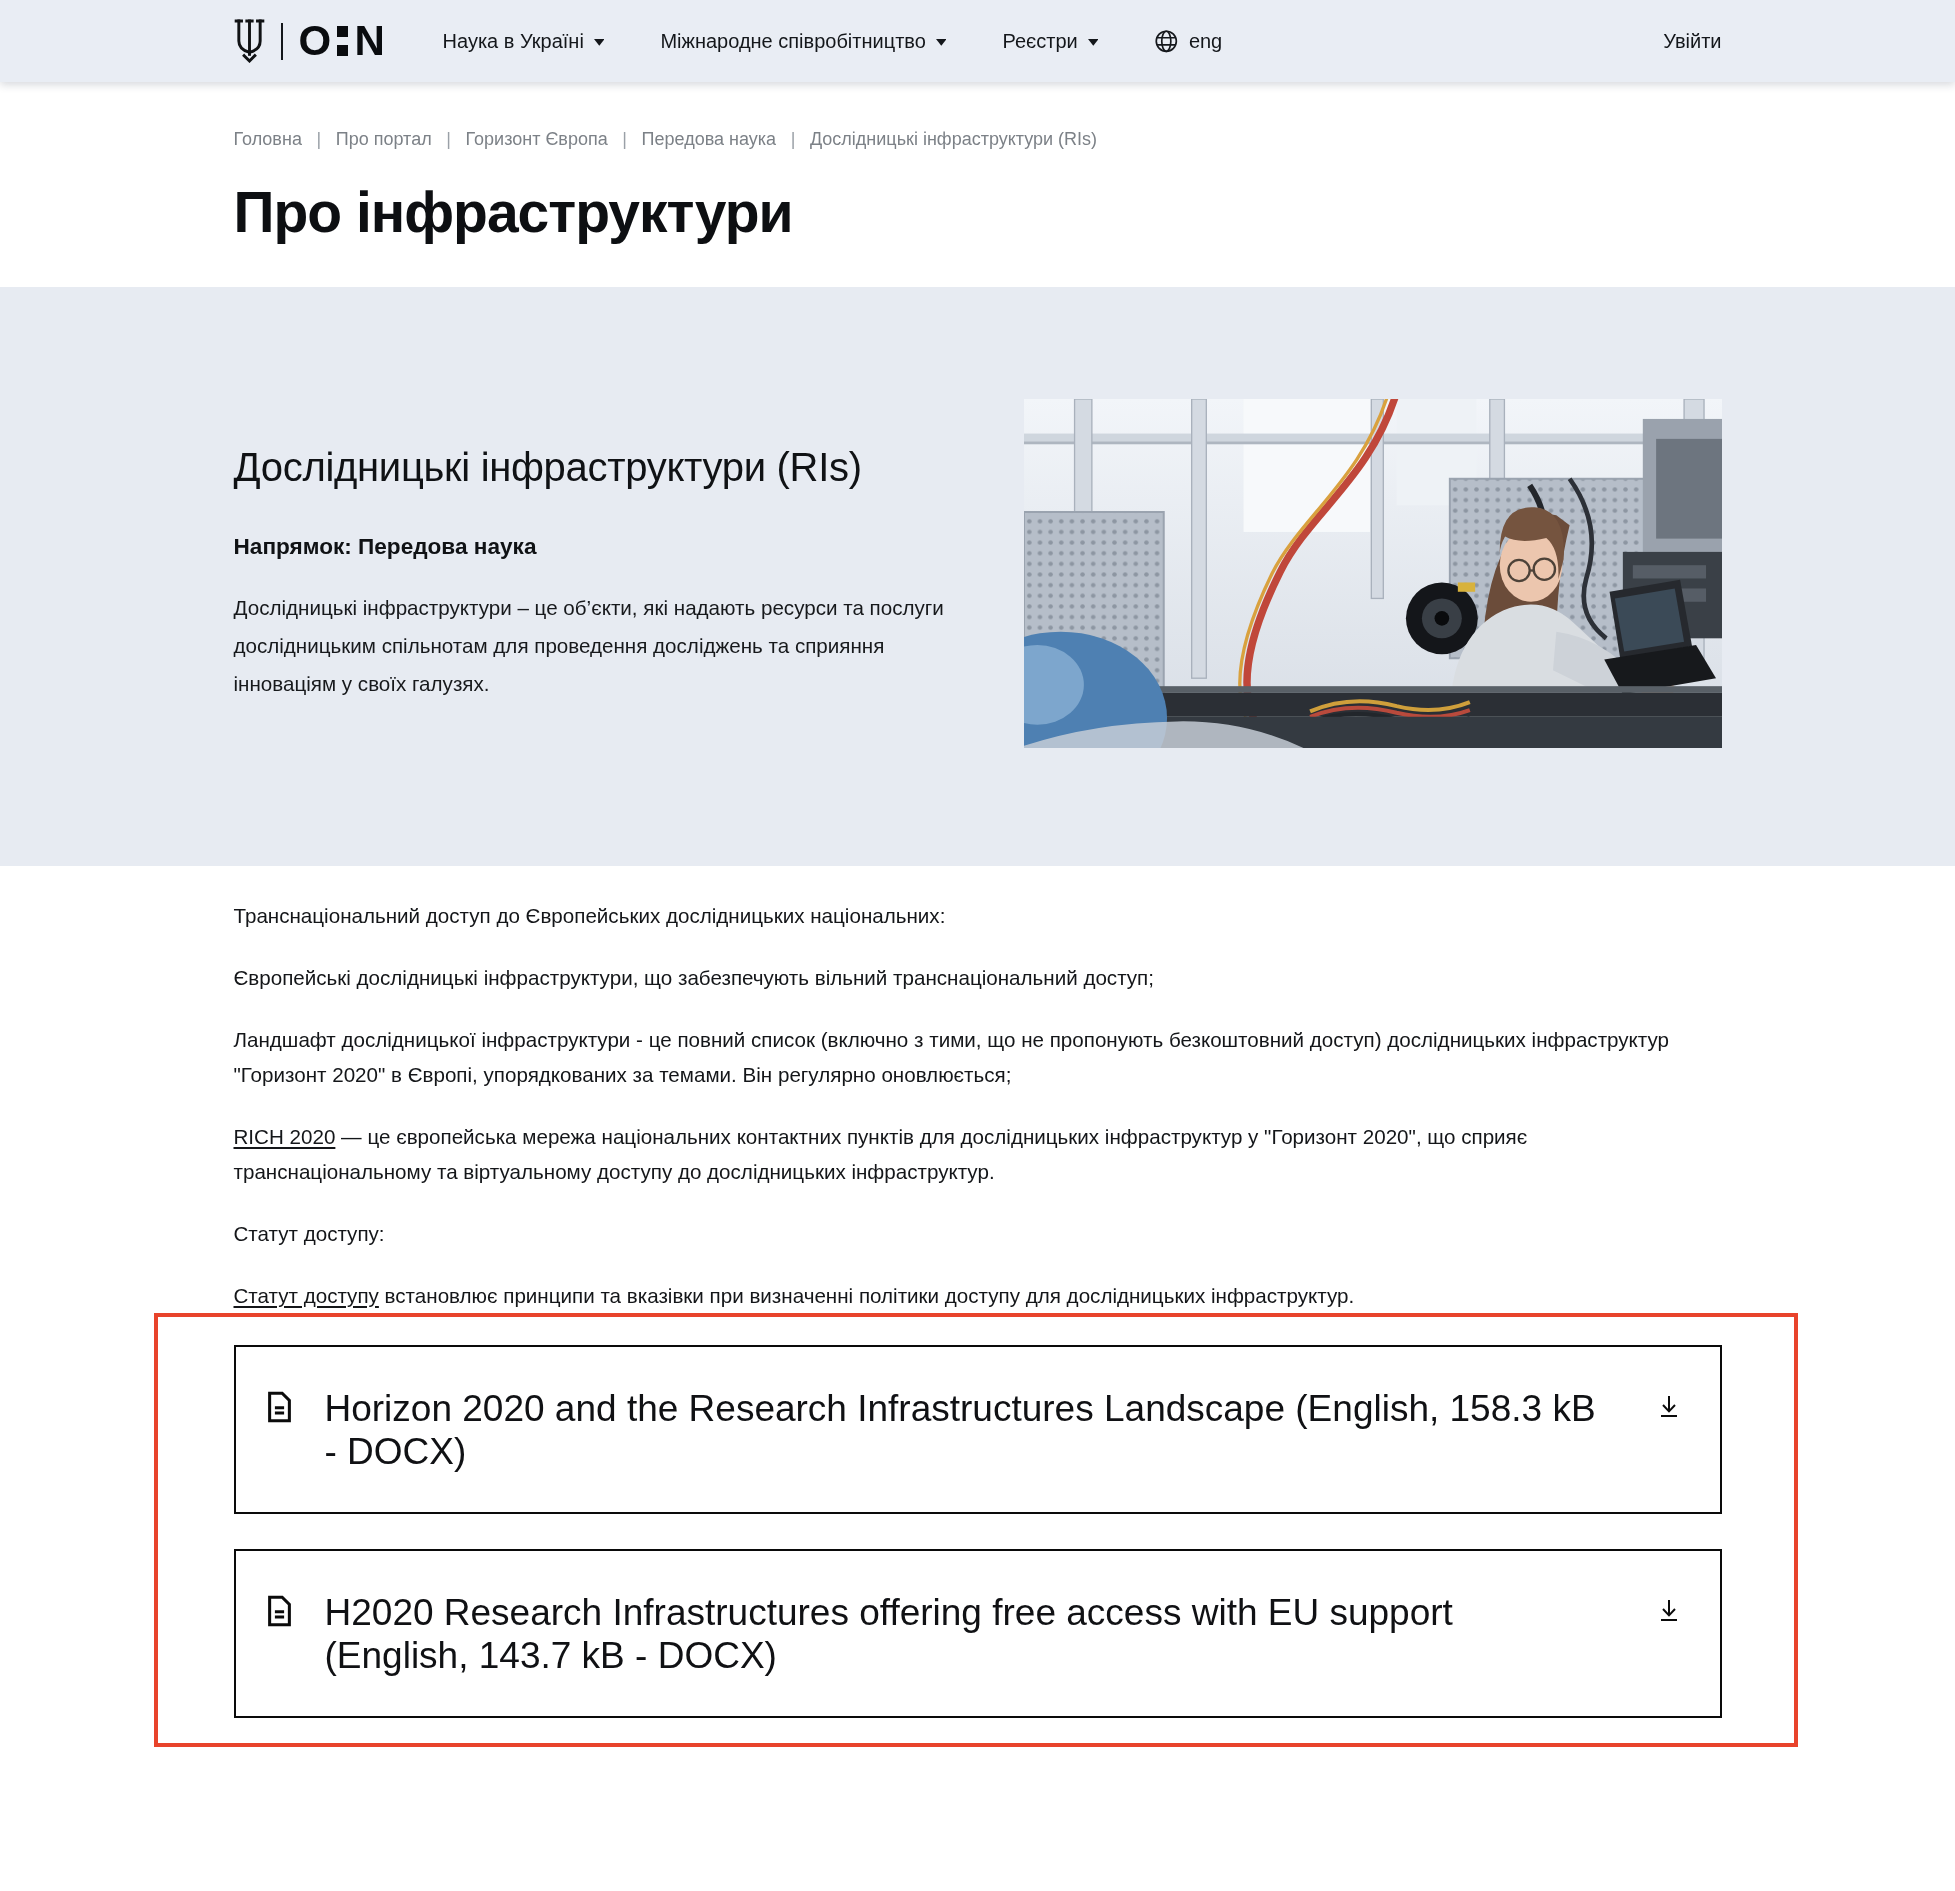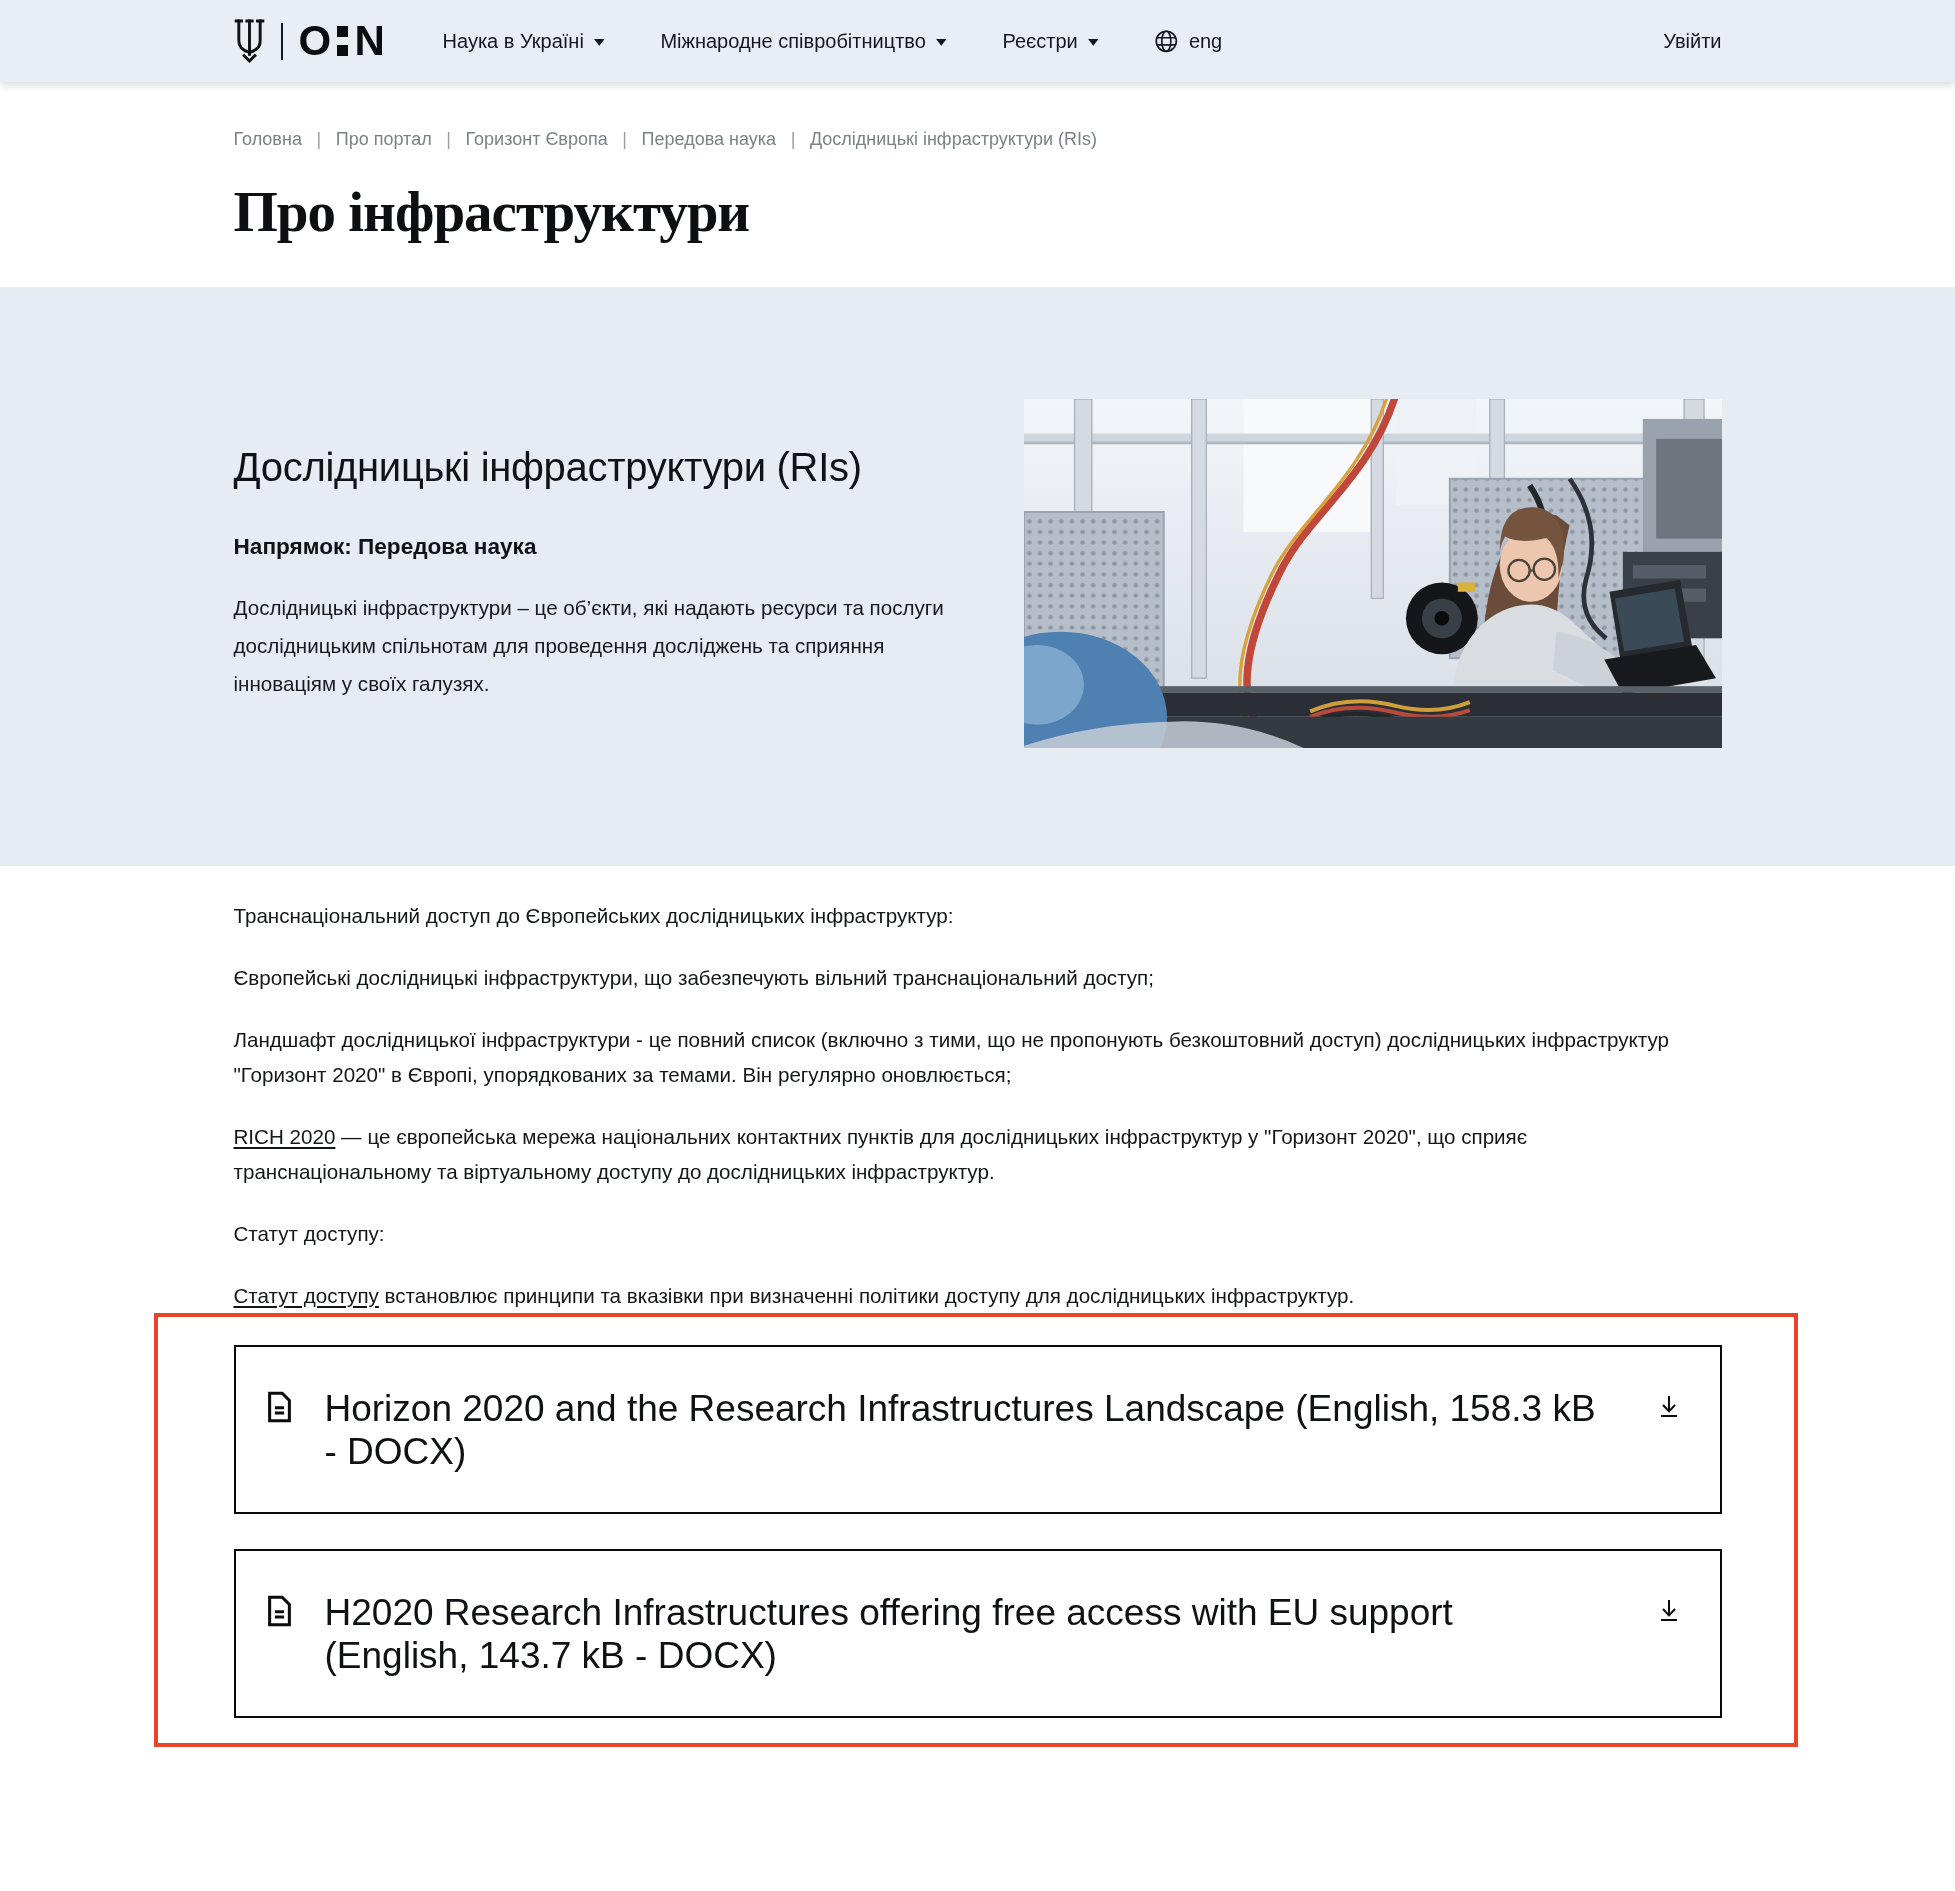--- a/index.html
+++ b/index.html
@@ -27,21 +27,21 @@
   .caret{width:10.6px;height:6.7px;margin-top:3.3px;display:block;}
   .globe{width:24.6px;height:24.6px;display:block;}
   .spacer{flex:1;}
   .login{font-size:20px;color:#14171b;text-decoration:none;cursor:pointer;}
 
   
   .title-block{background:#fff;padding-bottom:41px;}
   .crumbs{margin-top:47px;font-size:18px;color:var(--crumb,#7c8187);display:flex;align-items:flex-end;flex-wrap:wrap;gap:0;}
   .crumbs a{color:inherit;text-decoration:none;cursor:pointer;}
   .crumbs .sep{margin:0 14.6px;color:#9aa0a7;}
-  h1{font-size:57px;line-height:68px;font-weight:700;letter-spacing:-1px;color:#0d0f12;margin:28px 0 0;font-family:Liberation Serif, serif;}
+  h1{font-size:57px;line-height:68px;font-weight:700;letter-spacing:-1px;color:#0d0f12;margin:28px 0 0;}
 
   
   .hero{background:var(--hero-bg,#e7ebf2);}
   .hero-grid{display:flex;align-items:center;justify-content:space-between;padding:112px 0 118px;}
   .hero-text{width:742px;}
   .hero-text h2{font-size:40px;line-height:52px;font-weight:500;letter-spacing:-0.3px;color:#101215;margin:0;}
   .hero-sub{font-size:22.6px;font-weight:700;color:#101215;margin:41px 0 1px;}
   .hero-desc{font-size:20.6px;line-height:38px;color:#17191c;margin:29px 0 4px;max-width:725px;}
   .hero-media{width:698px;height:349px;flex:none;}
   .hero-media svg{display:block;width:698px;height:349px;}
@@ -209,21 +209,21 @@
         <ellipse cx="55" cy="480" rx="160" ry="130" fill="#4e80b2"></ellipse>
         <ellipse cx="20" cy="430" rx="70" ry="60" fill="#7da6cd"></ellipse>
         <path d="M-10 525 h430 q-90 -42 -190 -40 q-130 2 -240 40z" fill="#c6cdd6" opacity=".85"></path>
       </svg>
     </div>
   </div>
 </section>
 
 <section class="content">
   <div class="container" id="paragraphs">
-      <p><span>Транснаціональний доступ до Європейських дослідницьких інфраструктур:</span></p>
+      <p><span>Транснаціональний доступ до Європейських дослідницьких національних:</span></p>
       <p><span>Європейські дослідницькі інфраструктури, що забезпечують вільний транснаціональний доступ;</span></p>
       <p><span>Ландшафт дослідницької інфраструктури - це повний список (включно з тими, що не пропонують безкоштовний доступ) дослідницьких інфраструктур "Горизонт 2020" в Європі, упорядкованих за темами. Він регулярно оновлюється;</span></p>
       <p><span class="link">RICH 2020</span><span> — це європейська мережа національних контактних пунктів для дослідницьких інфраструктур у "Горизонт 2020", що сприяє транснаціональному та віртуальному доступу до дослідницьких інфраструктур.</span></p>
       <p><span>Статут доступу:</span></p>
       <p><span class="link">Статут доступу</span><span> встановлює принципи та вказівки при визначенні політики доступу для дослідницьких інфраструктур.</span></p>
     </div>
 
   <div class="container downloads" id="downloads">
     <div class="annotation"></div>
 

